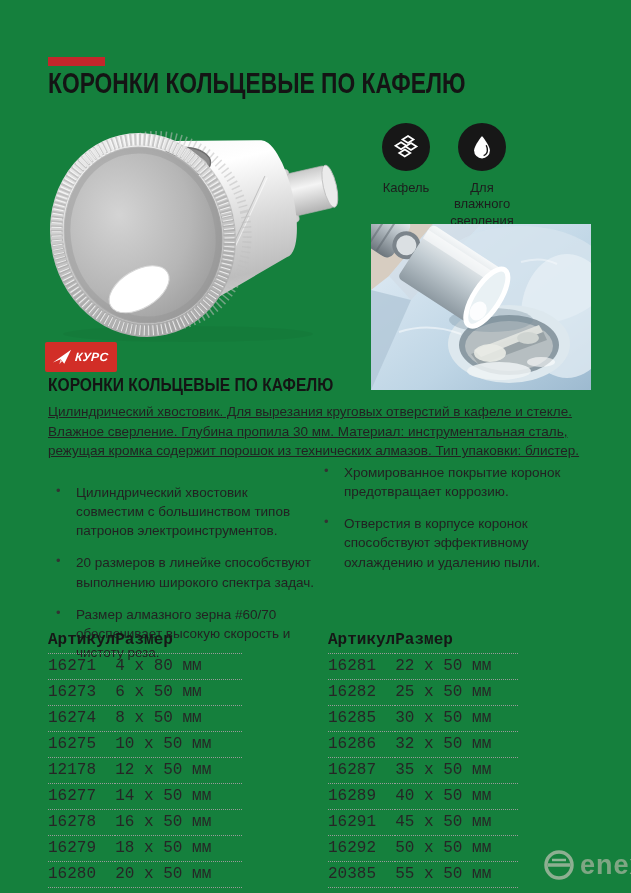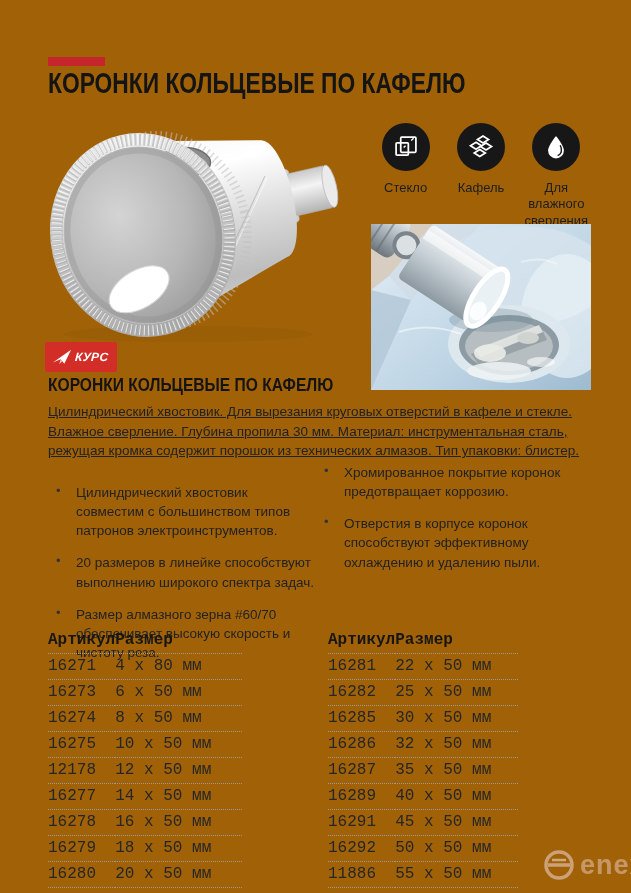--- a/index.html
+++ b/index.html
@@ -1,18 +1,18 @@
 <!DOCTYPE html>
 <html><head>
 <meta charset="utf-8">
 <style>
   * { margin:0; padding:0; box-sizing:border-box; }
   html,body { background:#ffffff; }
   body { font-family:"Liberation Sans", sans-serif; color:#2b2b2b; }
-  .page { position:relative; width:631px; height:893px; background:#a16207; overflow:hidden; }
+  .page { position:relative; width:631px; height:893px; background:#15803d; overflow:hidden; }
 
   
   .red-bar { position:absolute; left:48px; top:57px; width:57px; height:9px; background:#c4262b; }
   .page-title { position:absolute; left:48px; top:66px; width:560px;
     font-size:30px; font-weight:700; color:#141414; white-space:nowrap; }
   .condensed { display:inline-block; transform:scaleX(0.76); transform-origin:0 50%; letter-spacing:0; }
 
   
   .product-photo { position:absolute; left:38px; top:108px; width:302px; height:238px; }
   .icons-row { position:absolute; left:368px; top:123px; width:226px; display:flex; }
@@ -107,30 +107,20 @@
         <ellipse cx="100" cy="118" rx="79" ry="89" fill="url(#pd-int)"></ellipse>
         <ellipse cx="100" cy="118" rx="75" ry="85" fill="none" stroke="#8f8f8f" stroke-width="6" opacity="0.35"></ellipse>
         <g transform="rotate(-18 84 170)">
           <ellipse cx="84" cy="170" rx="33" ry="19" fill="#ffffff" stroke="#d6d6d6" stroke-width="1"></ellipse>
         </g>
       </g>
     </svg>
   </div>
 
   <div class="icons-row">
-    <div class="icon-item">
-      <div class="icon-circle">
-        <svg width="28" height="28" viewBox="0 0 24 24" fill="none" stroke="#ffffff" stroke-width="1.5">
-          <rect x="7.5" y="3.5" width="13" height="13" rx="0.8"></rect>
-          <rect x="3.5" y="8.5" width="10.5" height="10.5" rx="0.8"></rect>
-          <path d="M16.5 6.5 L18.5 4.5 M10 12.5 L11.6 10.9" stroke-width="1.2"></path>
-        </svg>
-      </div>
-      <div class="icon-label">Стекло</div>
-    </div>
     <div class="icon-item">
       <div class="icon-circle">
         <svg width="30" height="30" viewBox="0 0 24 24" fill="none" stroke="#ffffff" stroke-width="1.4">
           <path d="M13.6 3.2 L18 6 L13.6 8.8 L9.2 6 Z"></path>
           <path d="M8 8.2 L12.4 11 L8 13.8 L3.6 11 Z"></path>
           <path d="M16 8.8 L20.4 11.6 L16 14.4 L11.6 11.6 Z"></path>
           <path d="M11 14 L15.4 16.8 L11 19.6 L6.6 16.8 Z"></path>
         </svg>
       </div>
       <div class="icon-label">Кафель</div>
@@ -298,21 +288,21 @@
         </tr>
         <tr>
           <td>16291</td>
           <td>45 х 50 мм</td>
         </tr>
         <tr>
           <td>16292</td>
           <td>50 х 50 мм</td>
         </tr>
         <tr>
-          <td>11886</td>
+          <td>20385</td>
           <td>55 х 50 мм</td>
         </tr>
         <tr>
           <td>16294</td>
           <td>60 х 50 мм</td>
         </tr>
       </tbody>
   </table>
 
   <div class="watermark">

